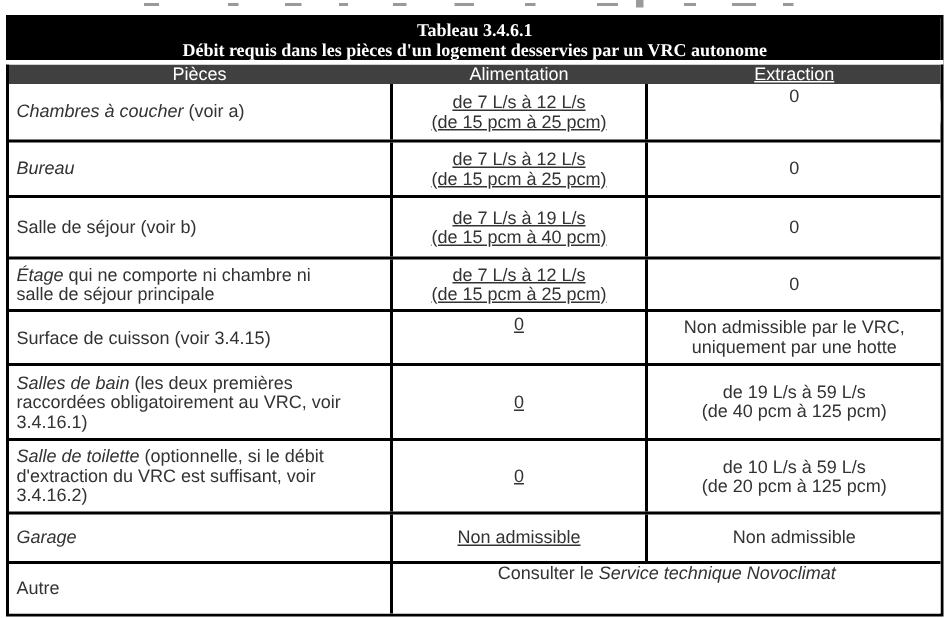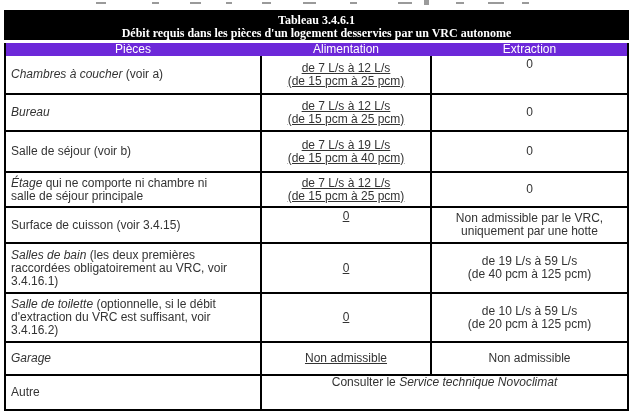--- a/index.html
+++ b/index.html
@@ -14,23 +14,23 @@
   .remnant i{position:absolute;top:2px;height:2px;background:#9a9a9a;display:block;}
 
   
   .tbl{
     position:absolute;left:4px;top:10px;width:625px;box-sizing:border-box;
     border:2px solid #000;background:#fff;
   }
   .title-band{background:#000;color:#fff;text-align:center;padding:2px 0 0 0;height:26px;}
   .title-line{font-weight:bold;font-size:12px;line-height:13px;white-space:nowrap;font-family:Liberation Serif, serif;}
   .sep{position:relative;left:-2px;width:calc(100% + 4px);height:3px;background:#fff;}
-  .header-band{background:#6d28d9;color:#fff;display:flex;height:13px;align-items:center;font-size:12px;line-height:13px;}
+  .header-band{background:#404040;color:#fff;display:flex;height:13px;align-items:center;font-size:12px;line-height:13px;}
   .hc{text-align:center;}
-  .hc1{width:254px;} .hc2{width:172px;} .hc3{flex:1;}
+  .hc1{width:254px;} .hc2{width:172px;} .hc3{flex:1;text-decoration:underline;}
 
   .rows .row{display:flex;border-top:2px solid #000;box-sizing:border-box;background:#fff;}
   .rows .row:first-child{border-top:none;border-radius:13px;}
   .cell{box-sizing:border-box;font-size:12px;line-height:13px;}
   .c-piece{width:254px;display:flex;align-items:center;text-align:left;padding:2px 3px 2px 5px;}
   .c-alim{width:172px;border-left:2px solid #000;border-right:2px solid #000;
           display:flex;flex-direction:column;align-items:center;justify-content:center;
           text-align:center;padding:1px 2px;text-decoration:underline;}
   .c-extr{flex:1;display:flex;flex-direction:column;align-items:center;justify-content:center;
           text-align:center;padding:1px 2px;}

